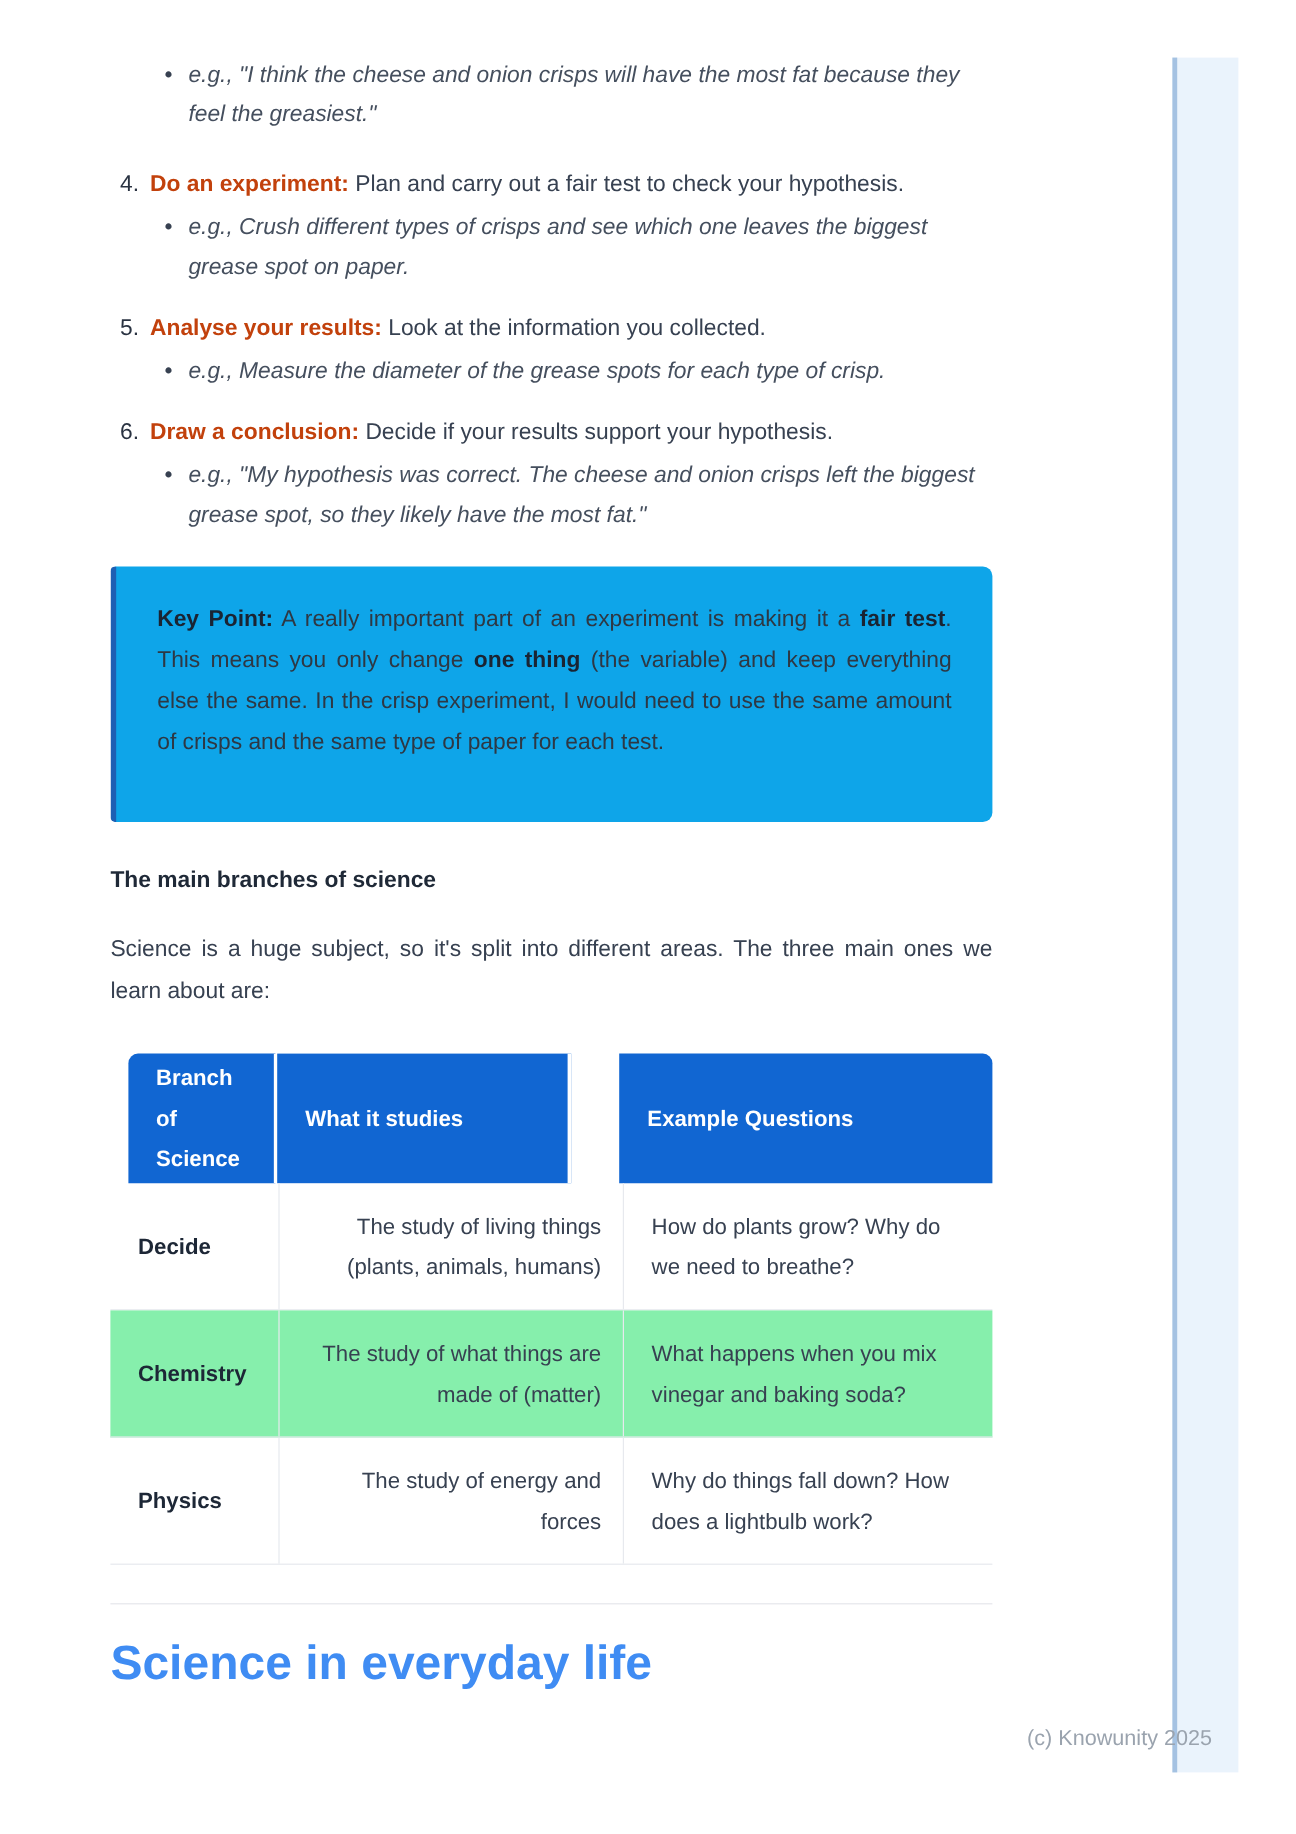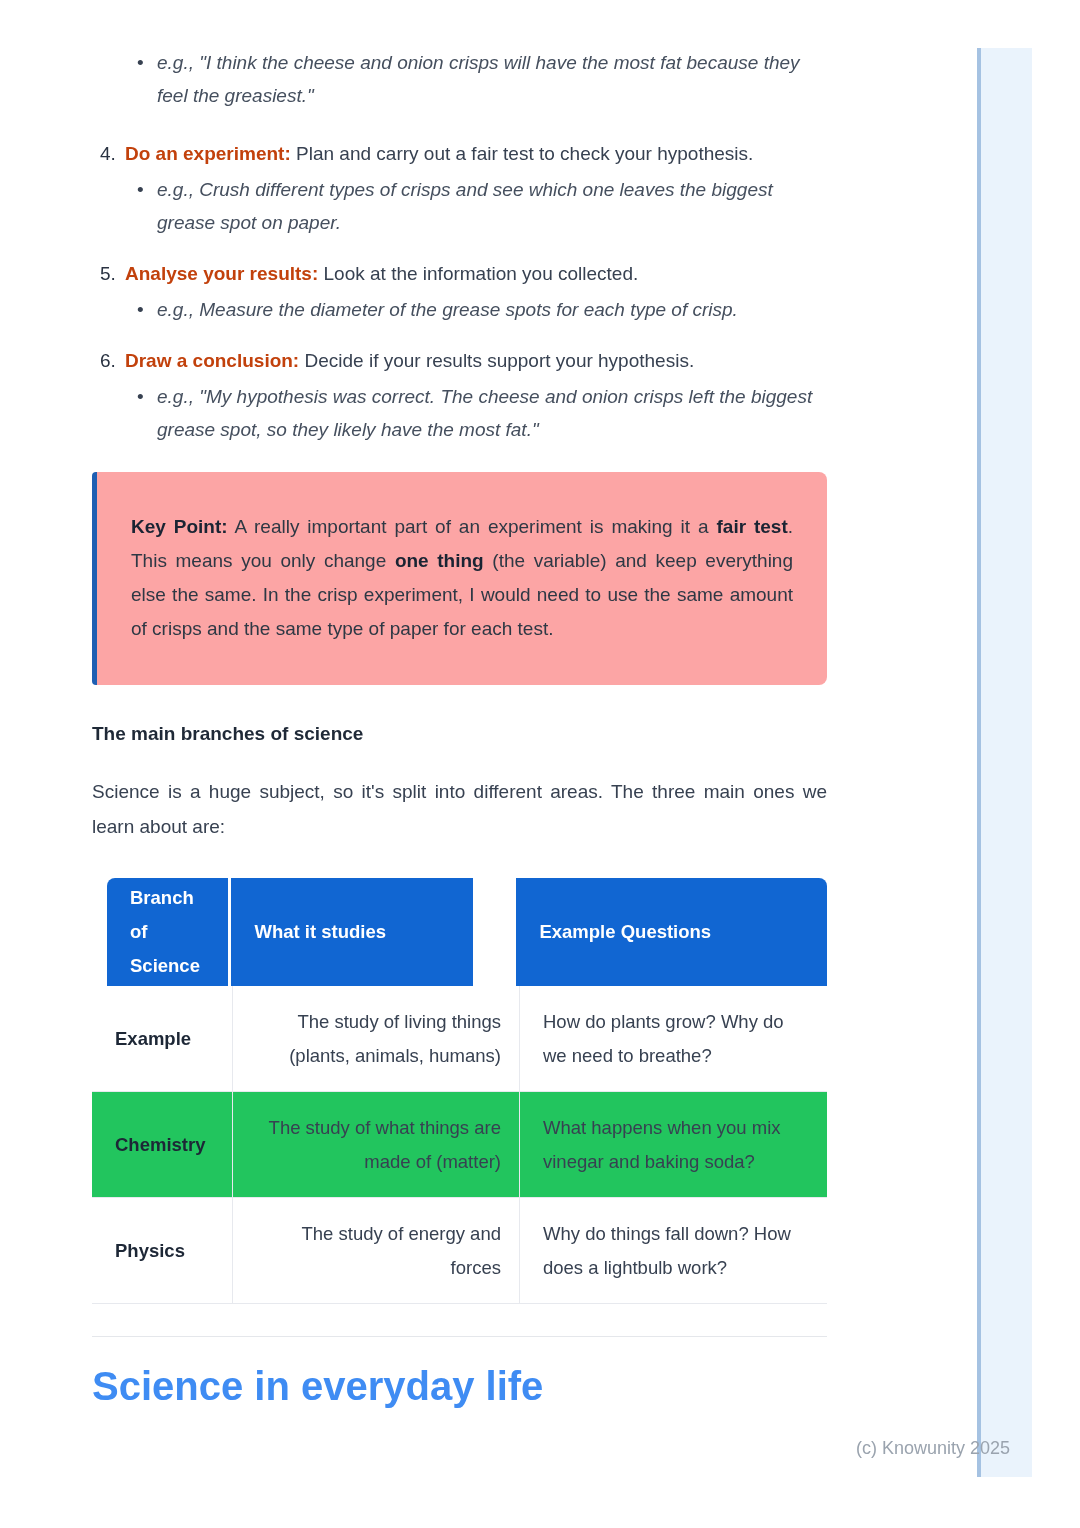--- a/index.html
+++ b/index.html
@@ -43,24 +43,24 @@
     color: #2a3342;
   }
   .step-body { flex: 1; }
   .step-body strong { color: #c2410c; }
   .step .sub-row { margin-top: 3px; }
   .step .sub-row .dot { margin-left: 12px; }
 
   
   .keypoint {
     margin-top: 26px;
-    background: #fca5a5;
+    background: #0ea5e9;
     border-left: 5px solid #1e5fb3;
     border-radius: 4px 8px 8px 4px;
-    padding: 38px 34px;
+    padding: 28px 34px;
     box-sizing: border-box;
     text-align: justify;
     line-height: 34px;
     color: #2e3844;
     min-height: 213px;
   }
   .keypoint strong { color: #1a2433; }
 
   
   .section-heading {
@@ -87,21 +87,21 @@
     align-items: center;
     box-sizing: border-box;
     height: 108px;
     line-height: 34px;
     padding: 0 20px 0 23px;
   }
   .th.c1 { width: 141px; border-right: 3px solid #ffffff; border-top-left-radius: 8px; }
   .th.c2 { width: 287px; border-right: 3px solid #ffffff; }
   .th.c3 { width: 367px; border-top-right-radius: 8px; margin-left: 40px; }
   .tr { display: flex; border-bottom: 1px solid #e7e9ee; }
-  .tr.alt { background: #22c55e; }
+  .tr.alt { background: #86efac; }
   .td {
     box-sizing: border-box;
     display: flex;
     align-items: center;
     height: 105px;
     line-height: 34px;
     color: #374151;
     padding: 0 18px 0 23px;
   }
   .td.c1 { width: 141px; font-weight: bold; color: #1d2736; border-right: 1px solid #e7e9ee; }
@@ -197,21 +197,21 @@
     <h3 class="section-heading">The main branches of science</h3>
     <p class="intro-para">Science is a huge subject, so it's split into different areas. The three main ones we learn about are:</p>
 
     <div class="branch-table">
       <div class="thead">
         <div class="th c1">Branch of Science</div>
         <div class="th c2">What it studies</div>
         <div class="th c3">Example Questions</div>
       </div>
       <div class="tr">
-        <div class="td c1">Example</div>
+        <div class="td c1">Decide</div>
         <div class="td c2">The study of living things (plants, animals, humans)</div>
         <div class="td c3">How do plants grow? Why do we need to breathe?</div>
       </div>
       <div class="tr alt">
         <div class="td c1">Chemistry</div>
         <div class="td c2">The study of what things are made of (matter)</div>
         <div class="td c3">What happens when you mix vinegar and baking soda?</div>
       </div>
       <div class="tr">
         <div class="td c1">Physics</div>

